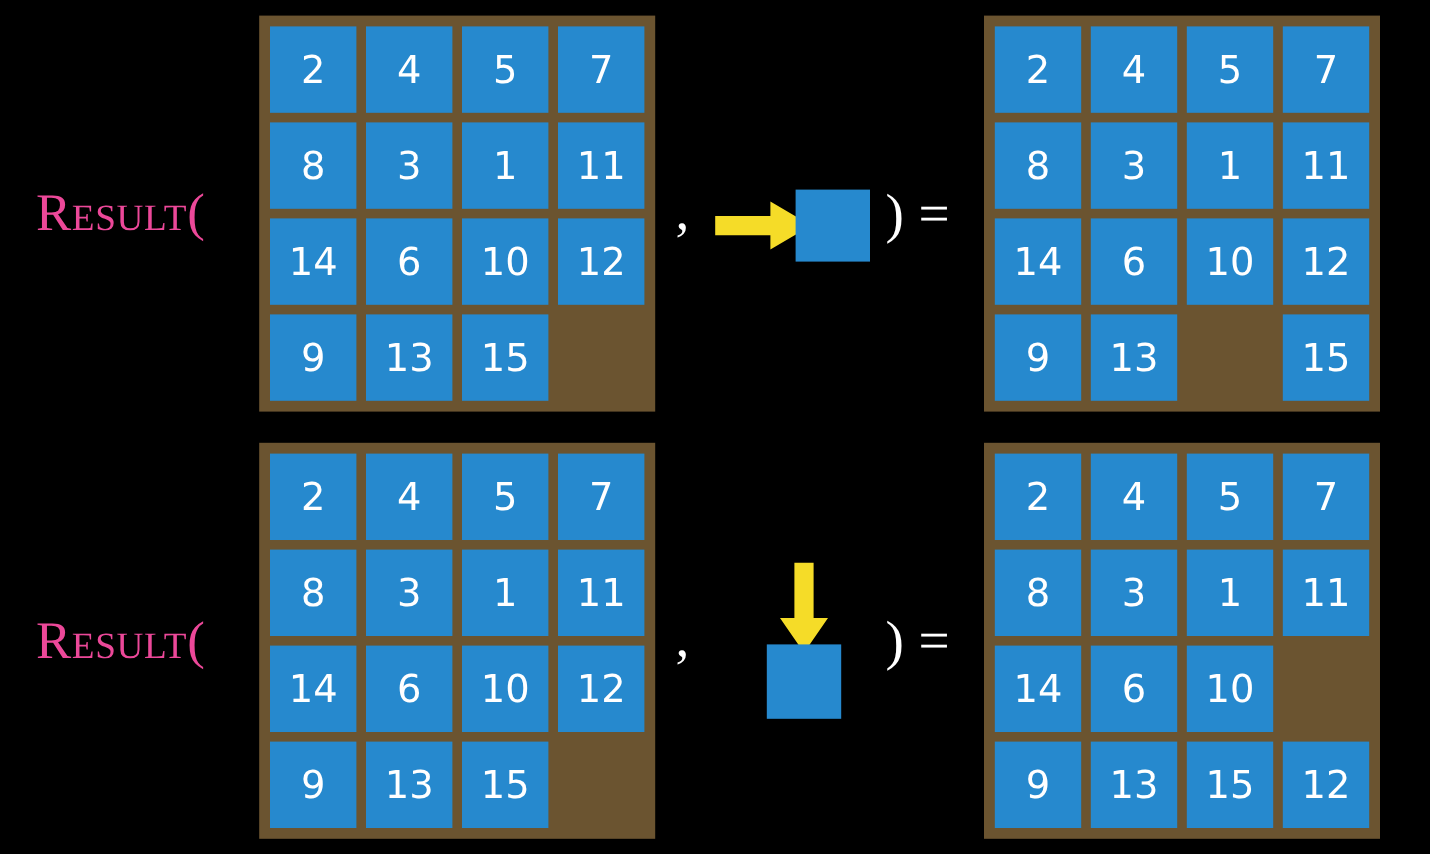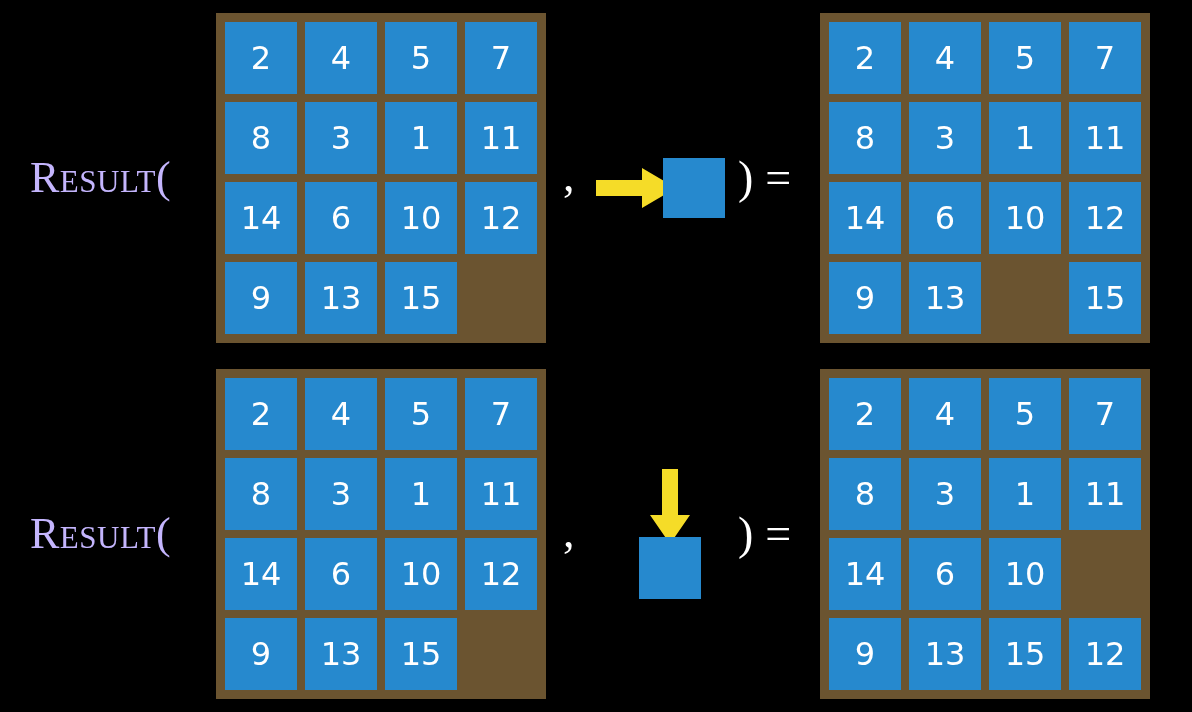--- a/index.html
+++ b/index.html
@@ -25,21 +25,21 @@
   #row-2 { top: 356px; }
 
   
   .result-label {
     position: absolute;
     left: 30px;
     top: 0;
     height: 356px;
     display: flex;
     align-items: center;
-    color: #c4b5fd;
+    color: #ec4899;
     font-family: "Liberation Serif", "DejaVu Serif", serif;
     font-size: 44px;
     font-variant: small-caps;
     letter-spacing: 0.5px;
     white-space: nowrap;
     line-height: 1;
   }
 
   
   .board {

